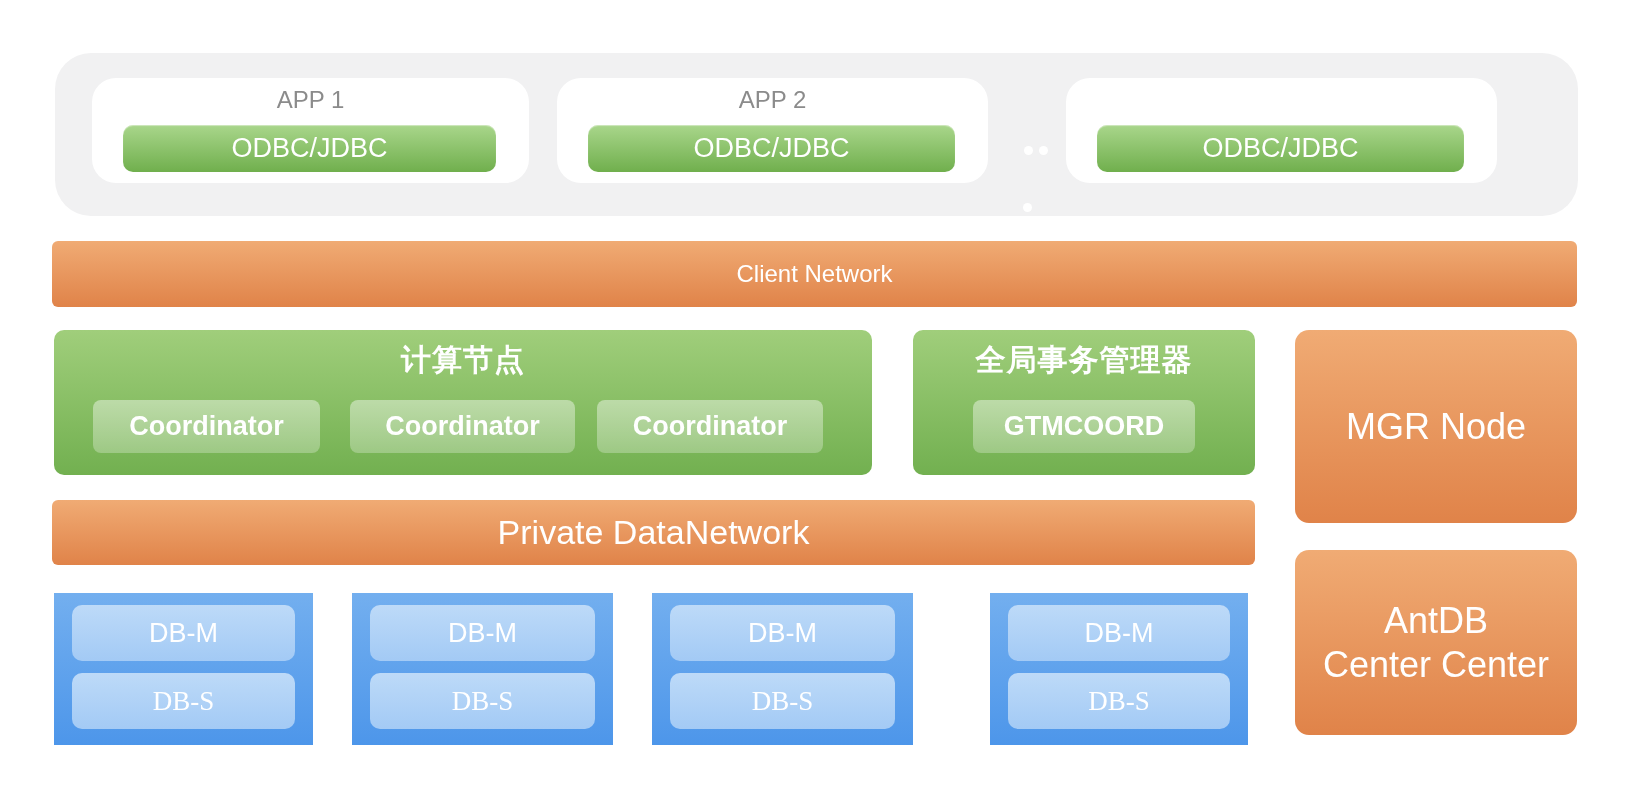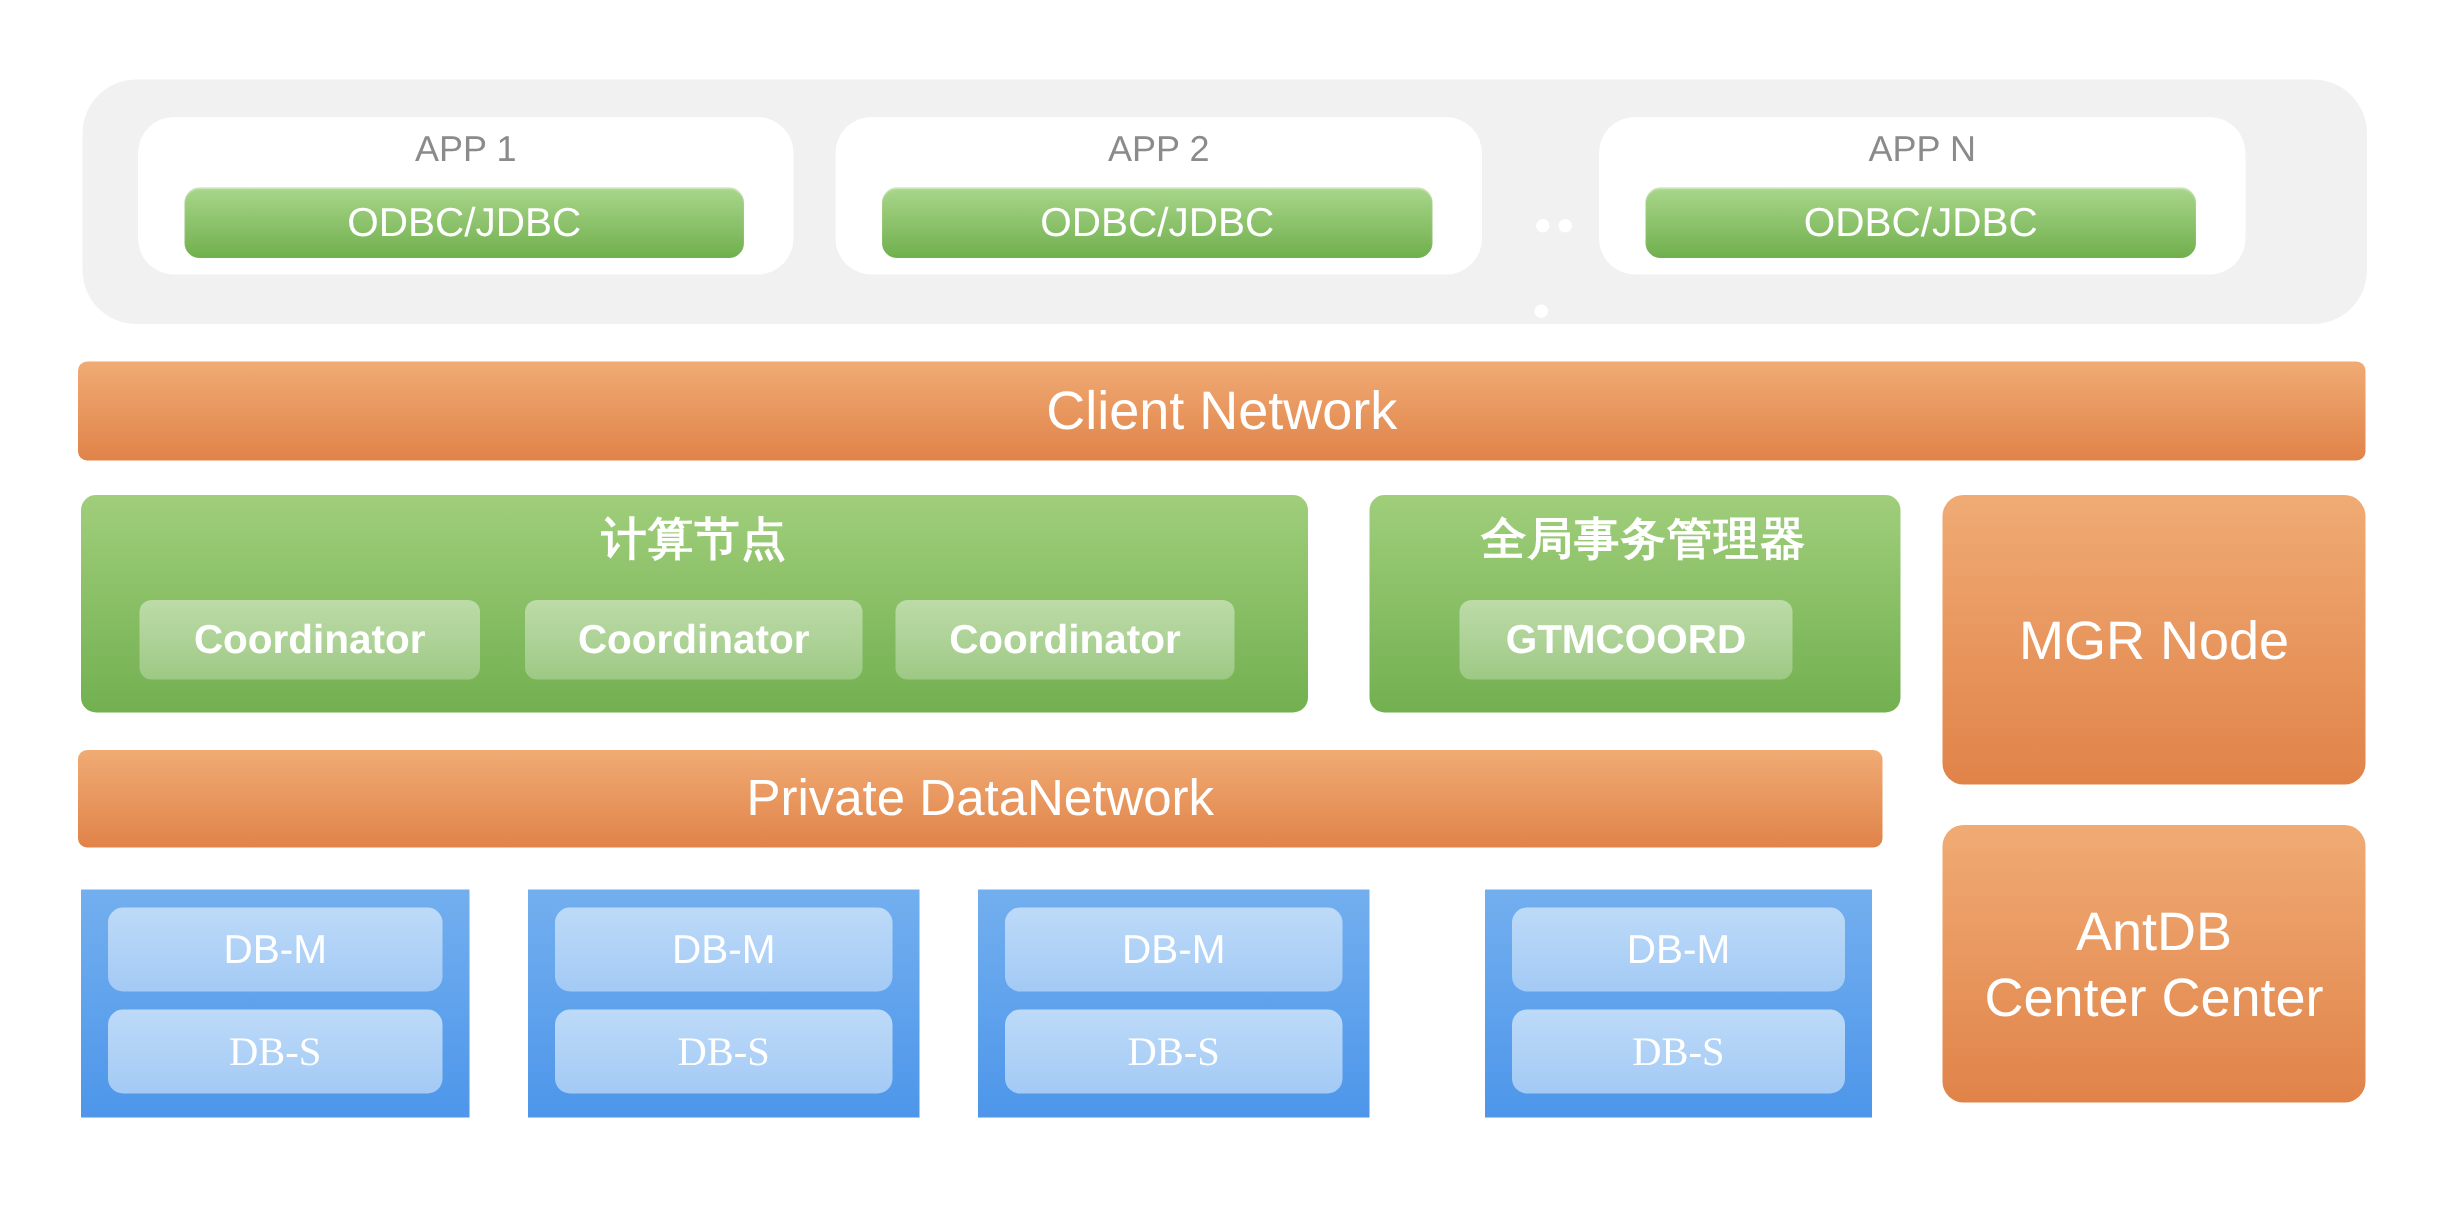--- a/index.html
+++ b/index.html
@@ -21,27 +21,27 @@
     box-shadow:inset 0 1px 1px rgba(255,255,255,.45);
     color:#fff;font-size:27px;line-height:47px;text-align:center;}
   .dot{position:absolute;width:9px;height:9px;border-radius:50%;background:#ffffff;}
   .dot1{left:1024px;top:146px;}
   .dot2{left:1039px;top:146px;}
   .dot3{left:1023px;top:203px;}
   
   .bar{position:absolute;border-radius:6px;
     background:linear-gradient(180deg,#F0AB74 0%,#E08349 100%);
     color:#ffffff;text-align:center;}
-  .client-bar{left:52px;top:241px;width:1525px;height:66px;font-size:36px;line-height:66px;}
+  .client-bar{left:52px;top:241px;width:1525px;height:66px;font-size:24px;line-height:66px;}
   .private-bar{left:52px;top:500px;width:1203px;height:65px;font-size:34px;line-height:65px;}
   
   .green-box{position:absolute;top:330px;height:145px;border-radius:10px;
     background:linear-gradient(180deg,#A0CE7B 0%,#72B050 100%);font-weight:bold;}
   .compute-box{left:54px;width:818px;}
-  .gtm-box{left:913px;width:342px;padding-left:12px;}
+  .gtm-box{left:913px;width:342px;}
   .box-title{margin-top:11px;text-align:center;color:#ffffff;font-size:30px;line-height:38px;letter-spacing:1px;}
   .chip{position:absolute;top:70px;height:53px;border-radius:8px;
     background:linear-gradient(180deg,rgba(255,255,255,.43) 0%,rgba(255,255,255,.27) 100%);
     color:#ffffff;font-size:27px;line-height:53px;text-align:center;}
   .c1{left:39px;width:227px;}
   .c2{left:296px;width:225px;}
   .c3{left:543px;width:226px;}
   .gchip{left:60px;width:222px;}
   
   .orange-box{position:absolute;left:1295px;width:282px;border-radius:14px;
@@ -71,21 +71,20 @@
   <div class="app-panel">
     <div class="app-card card1">
       <div class="app-title">APP 1</div>
       <div class="app-chip">ODBC/JDBC</div>
     </div>
     <div class="app-card card2">
       <div class="app-title">APP 2</div>
       <div class="app-chip">ODBC/JDBC</div>
     </div>
     <div class="app-card card3">
-      <div class="app-title">APP N</div>
       <div class="app-chip">ODBC/JDBC</div>
     </div>
   </div>
   <div class="dot dot1"></div>
   <div class="dot dot2"></div>
   <div class="dot dot3"></div>
 
   <div class="bar client-bar">
     <span>Client Network</span>
   </div>

